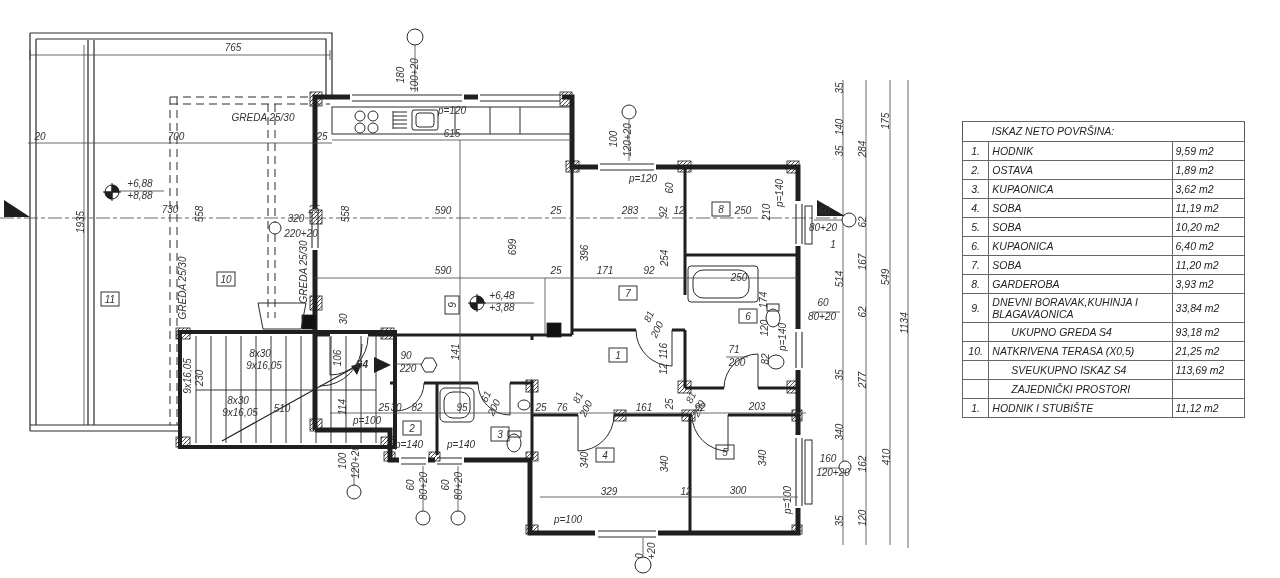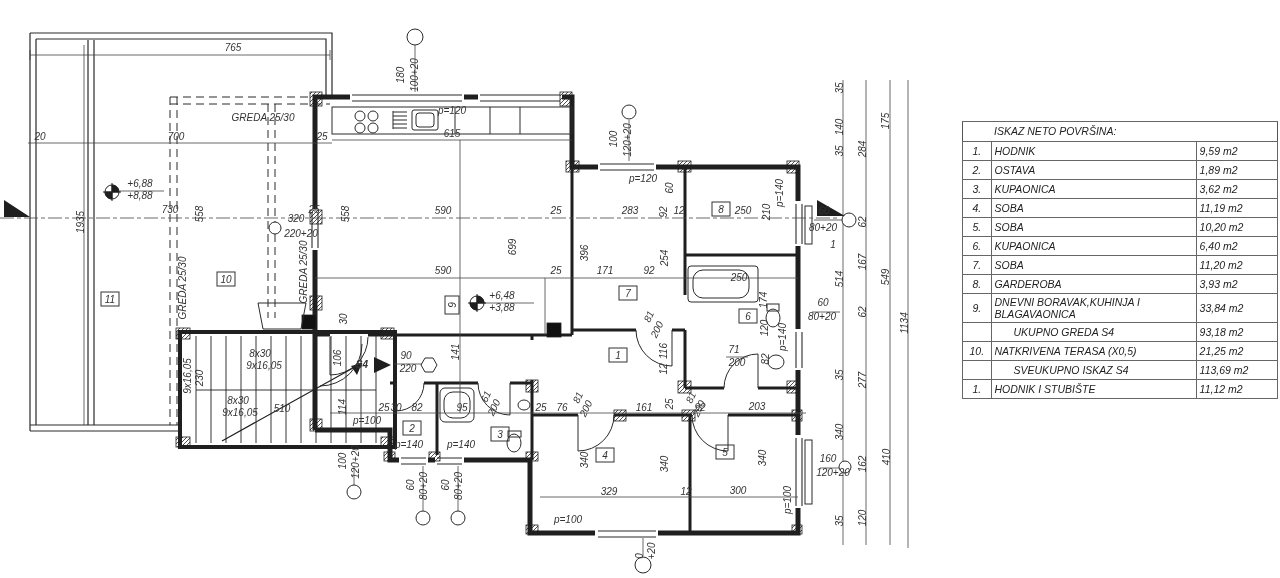--- a/index.html
+++ b/index.html
@@ -1,20 +1,20 @@
 <!DOCTYPE html>
 <html><head>
 <meta charset="utf-8">
 <style>
   html,body{margin:0;padding:0;background:#fff;}
   .canvas{position:relative;width:1280px;height:578px;background:#ffffff;overflow:hidden;
           font-family:"Liberation Sans",sans-serif;}
   svg{position:absolute;left:0;top:0;}
   svg text{font-family:"Liberation Sans",sans-serif;font-style:italic;fill:#333;font-size:10px;}
-  .area-table{position:absolute;left:962px;top:121px;width:316px;border-collapse:collapse;
+  .area-table{position:absolute;left:962px;top:121px;width:283px;border-collapse:collapse;
               font:italic 10.5px/1.15 "Liberation Sans",sans-serif;color:#222;
               border:1.4px solid #555;}
   .area-table td{border:1px solid #666;padding:1px 3px;height:16px;vertical-align:middle;}
   .area-table td.num{width:20px;text-align:center;}
   .area-table td.name{width:168px;}
   .area-table td.area{width:70px;}
   .area-table tr.hdr td{border-left:none;border-right:none;height:17px;}
   .area-table tr.hdr td.num{border-right:none;}
   .area-table tr.sum td.num{border-right:none;}
   .area-table tr.sum td.name{padding-left:22px;}
@@ -435,20 +435,25 @@
         <tr>
           <td class="num">10.</td>
           <td class="name">NATKRIVENA TERASA (X0,5)</td>
           <td class="area">21,25 m2</td>
         </tr>
         <tr class="sum">
           <td class="num"></td>
           <td class="name">SVEUKUPNO ISKAZ S4</td>
           <td class="area">113,69 m2</td>
         </tr>
+        <tr class="sum">
+          <td class="num"></td>
+          <td class="name">ZAJEDNIČKI PROSTORI</td>
+          <td class="area"></td>
+        </tr>
         <tr>
           <td class="num">1.</td>
           <td class="name">HODNIK I STUBIŠTE</td>
           <td class="area">11,12 m2</td>
         </tr>
       </tbody>
   </table>
 
 </div>
 

